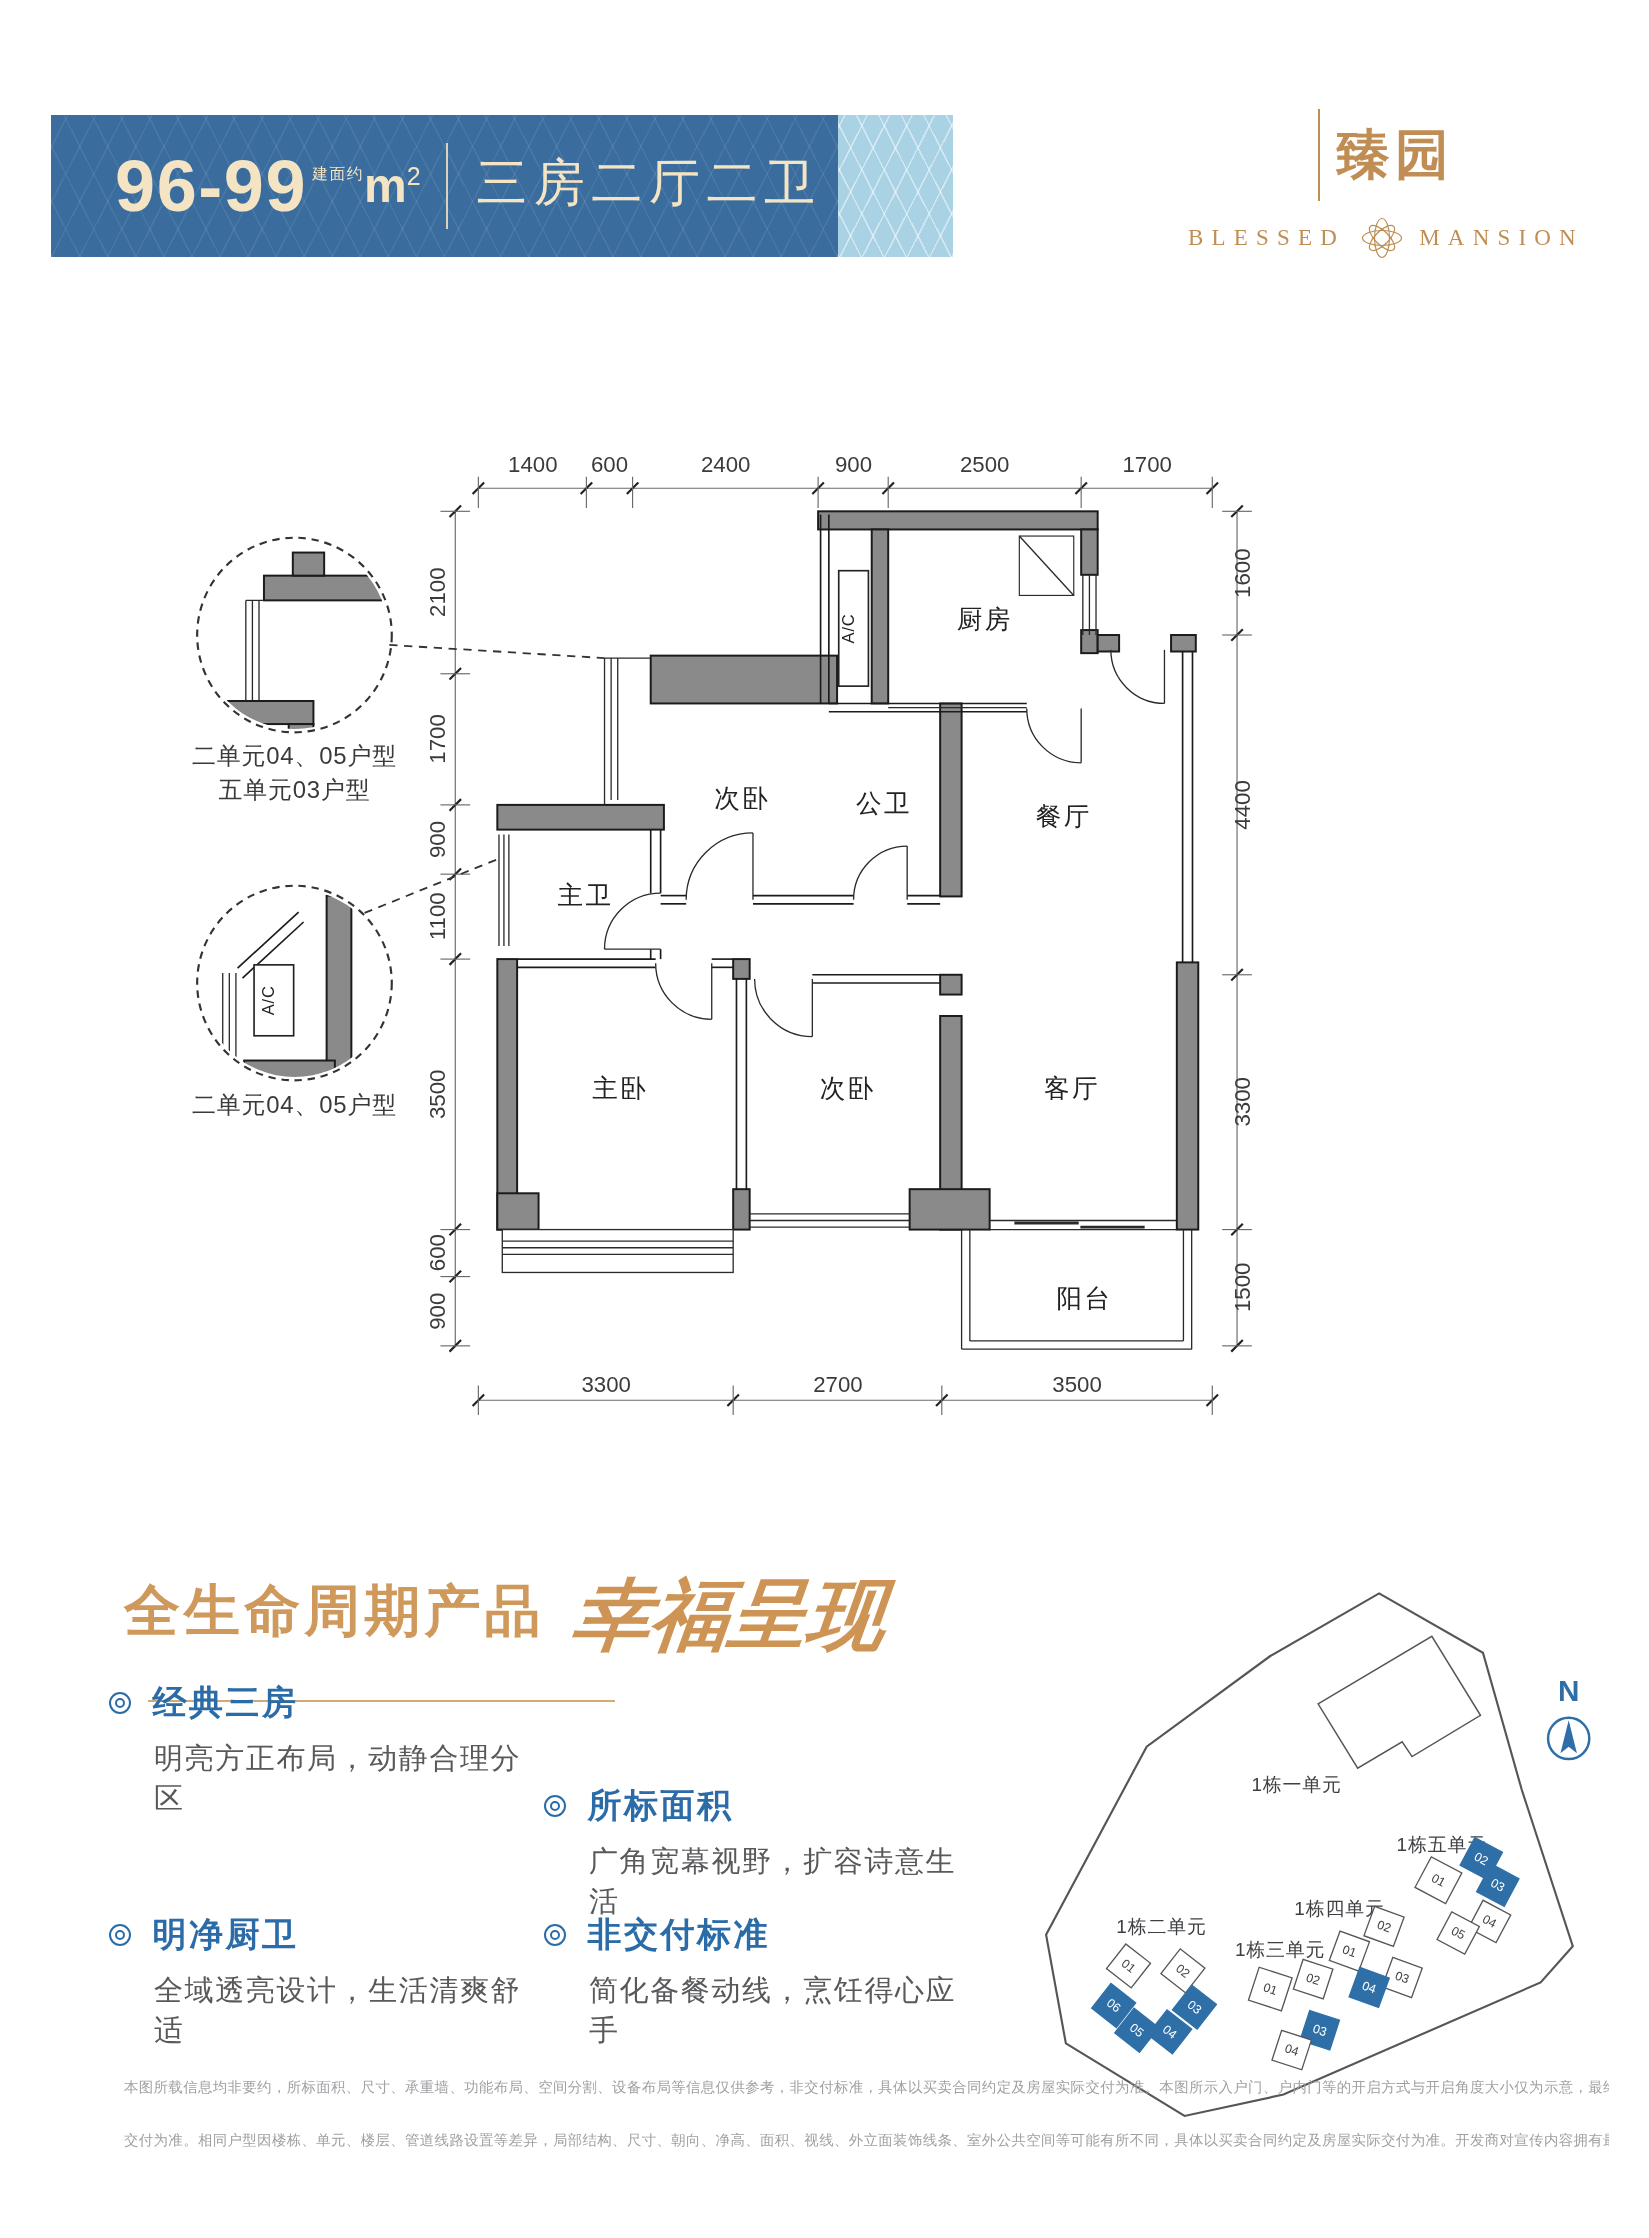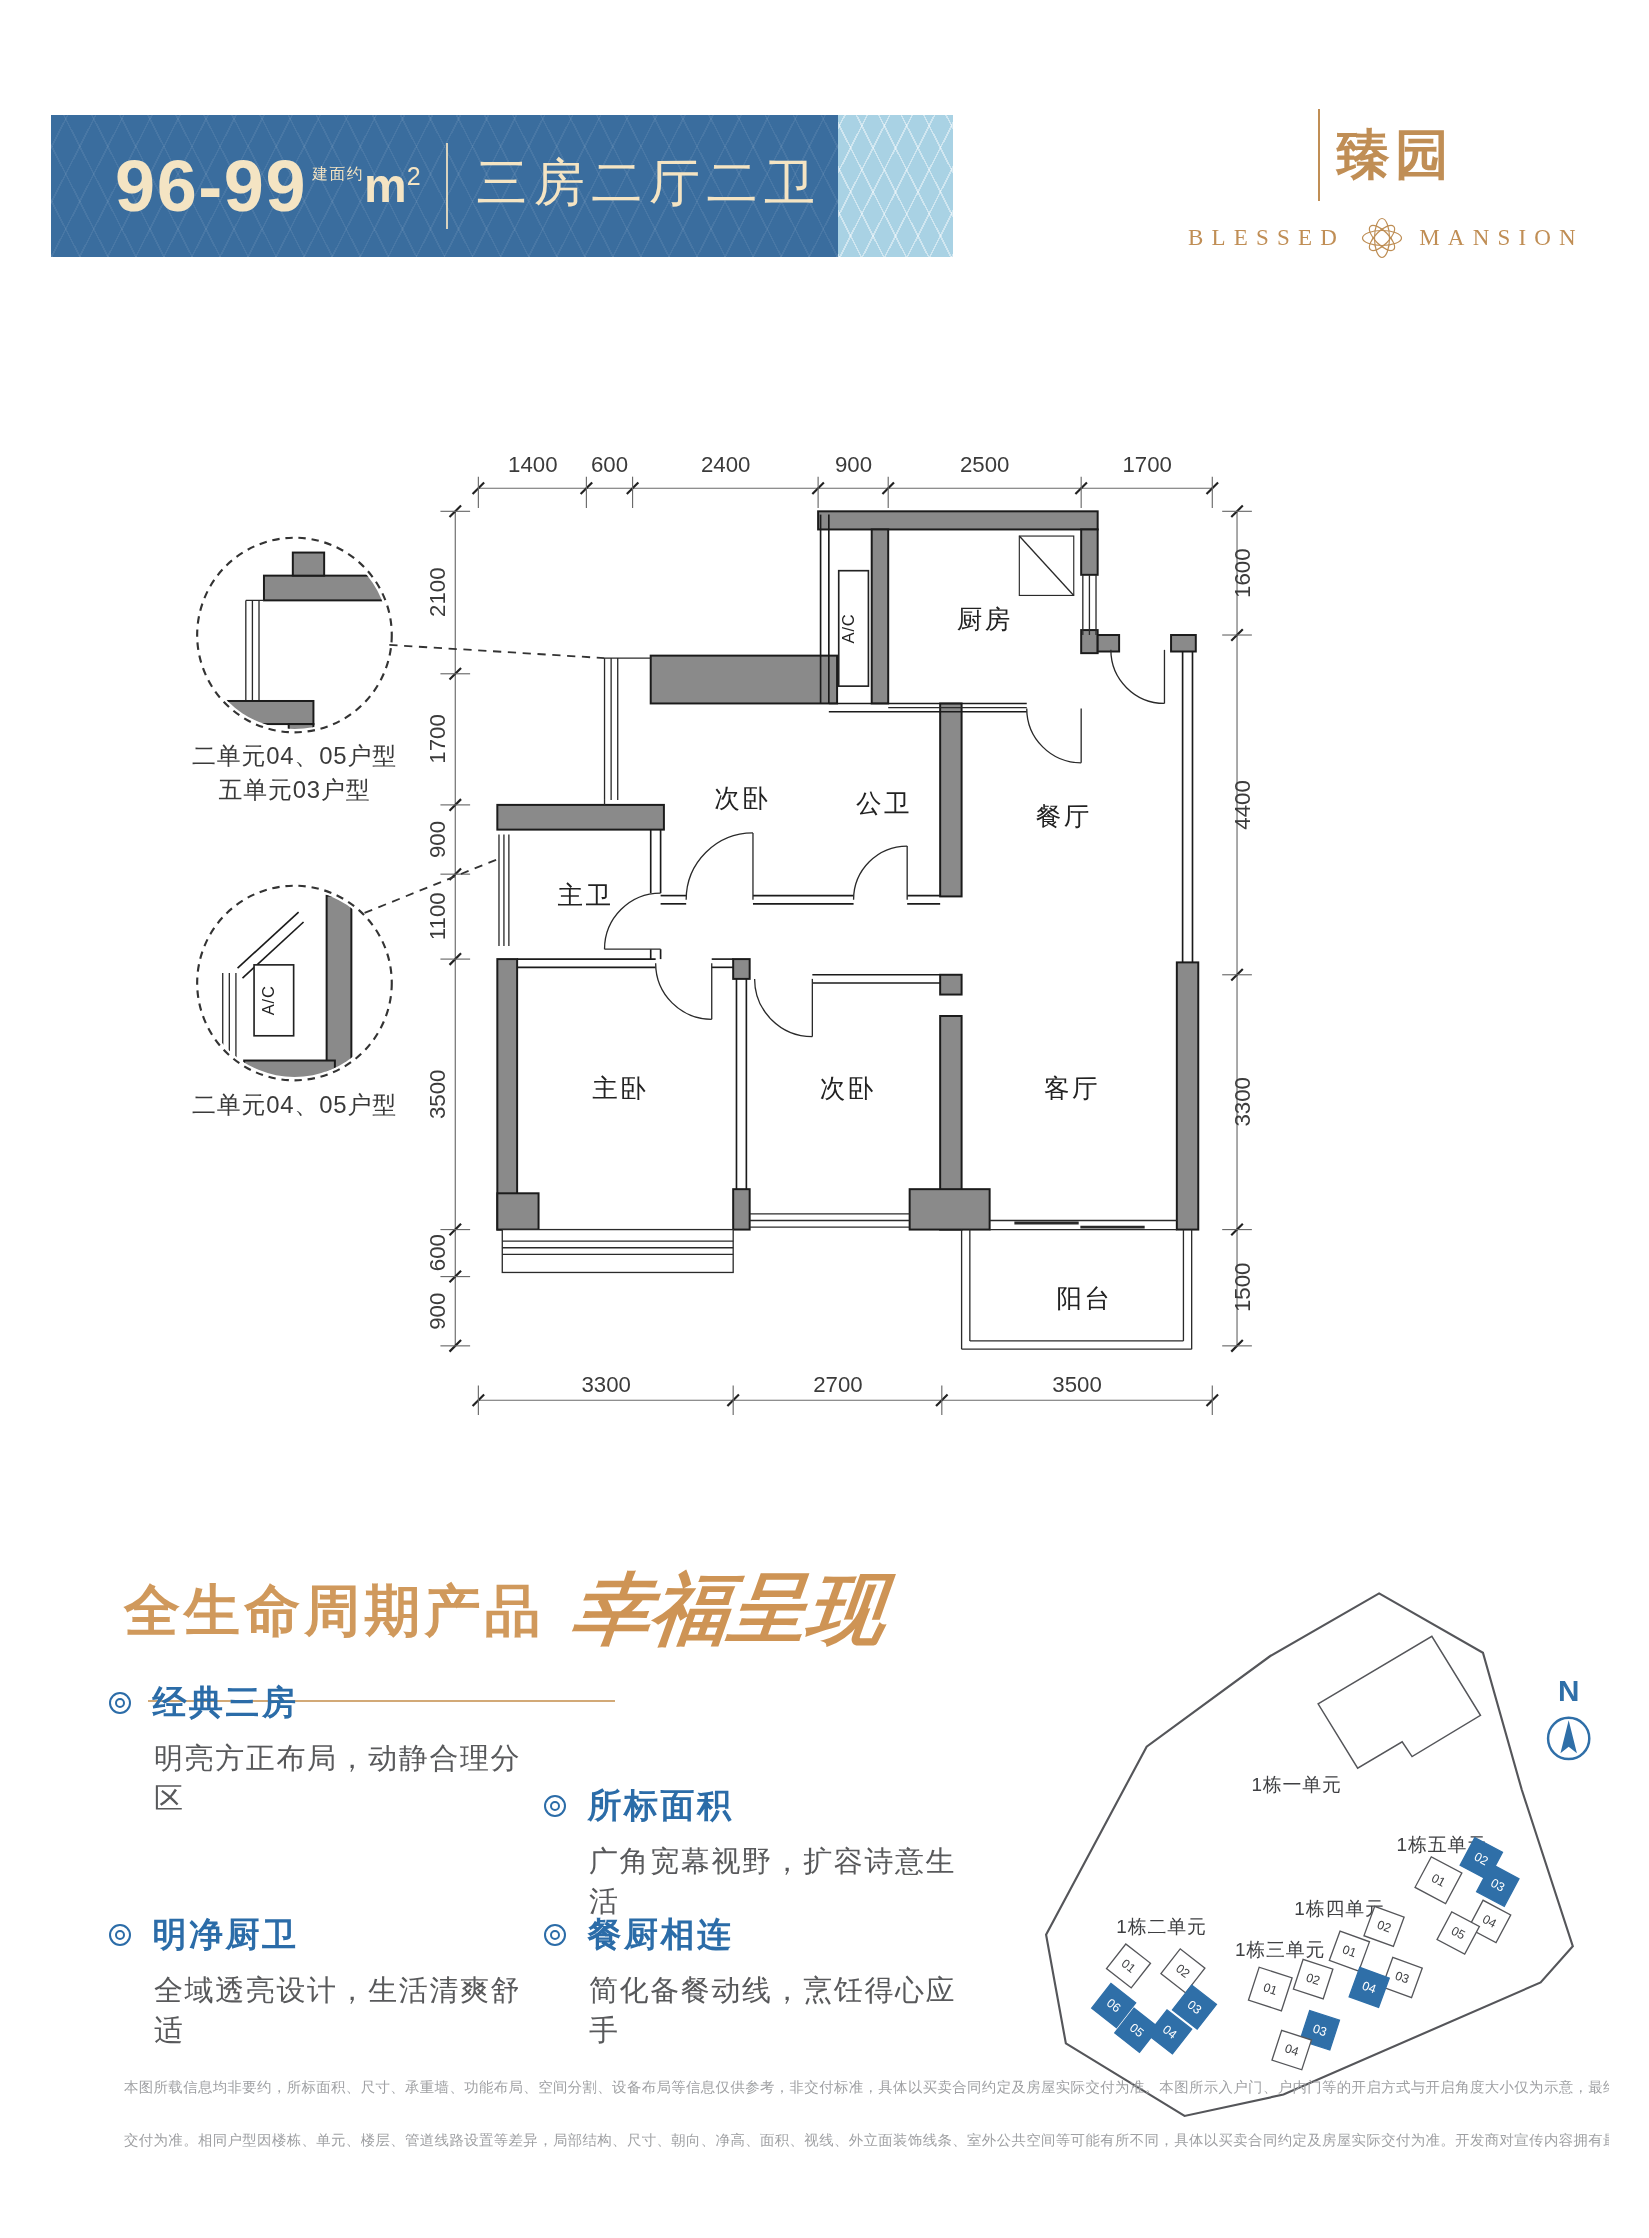--- a/index.html
+++ b/index.html
@@ -52,21 +52,21 @@
   .door{stroke:#2a2a2a;stroke-width:1.6;fill:none;}
   .room-label{font-size:31px;fill:#222;letter-spacing:3px;}
   .ac-box{fill:#fff;stroke:#222;stroke-width:2;}
   .ac-text{font-size:20px;fill:#222;letter-spacing:1px;}
   .callout-circle{fill:#fff;stroke:#333;stroke-width:2.6;stroke-dasharray:9 7;}
   .leader{stroke:#333;stroke-width:2.2;stroke-dasharray:10 8;fill:none;}
   .callout-text{font-size:29px;fill:#3a3a3a;letter-spacing:1px;}
   .furn{stroke:#2a2a2a;stroke-width:1.4;fill:#fff;}
 
   
-  .sec-title{position:absolute;left:124px;top:1574px;display:flex;align-items:flex-start;}
+  .sec-title{position:absolute;left:124px;top:1574px;display:flex;align-items:flex-end;}
   .sec-title-cn{font-size:56px;font-weight:bold;color:var(--gold-light);letter-spacing:4.1px;}
   .sec-title-script{font-family:"DejaVu Serif",serif;font-style:italic;font-weight:bold;
     font-size:78px;color:#CE9455;margin-left:28px;transform:skewX(-6deg);line-height:.9;}
   .sec-sub{position:absolute;left:125px;top:1679px;display:flex;align-items:center;}
   .sec-sub-en{font-family:"DejaVu Serif",serif;font-style:italic;font-size:46px;color:#CFA069;letter-spacing:1.6px;}
   .sec-sub-line{width:467px;height:1.6px;background:#D2A977;margin-left:23px;margin-top:21.4px;}
 
   
   .feat{position:absolute;width:429px;}
   .feat-head{display:flex;align-items:center;}
@@ -436,21 +436,21 @@
         </span>
       <span class="feat-title">所标面积</span>
     </div>
     <div class="feat-desc">广角宽幕视野，扩容诗意生活</div>
   </div>
   <div class="feat" style="left:544px;top:1912px;">
     <div class="feat-head">
       <span class="bullet">
           <span></span>
         </span>
-      <span class="feat-title">餐厨相连</span>
+      <span class="feat-title">非交付标准</span>
     </div>
     <div class="feat-desc">简化备餐动线，烹饪得心应手</div>
   </div>
 
   <div class="site-wrap">
   <svg viewBox="1240 1900 700 700" width="577" height="577">
     <polygon class="site-bound" points="1672,1932 1798,2004 1845,2170 1907,2360 1868,2404 1556,2540 1436,2566 1292,2478 1268,2346 1390,2118 1540,2008"></polygon>
     <polygon class="site-bldg" points="1598,2066 1736,1984 1795,2080 1712,2130 1700,2112 1646,2144"></polygon>
     <text class="site-label" x="1572" y="2172" text-anchor="middle">1栋一单元</text>
 

